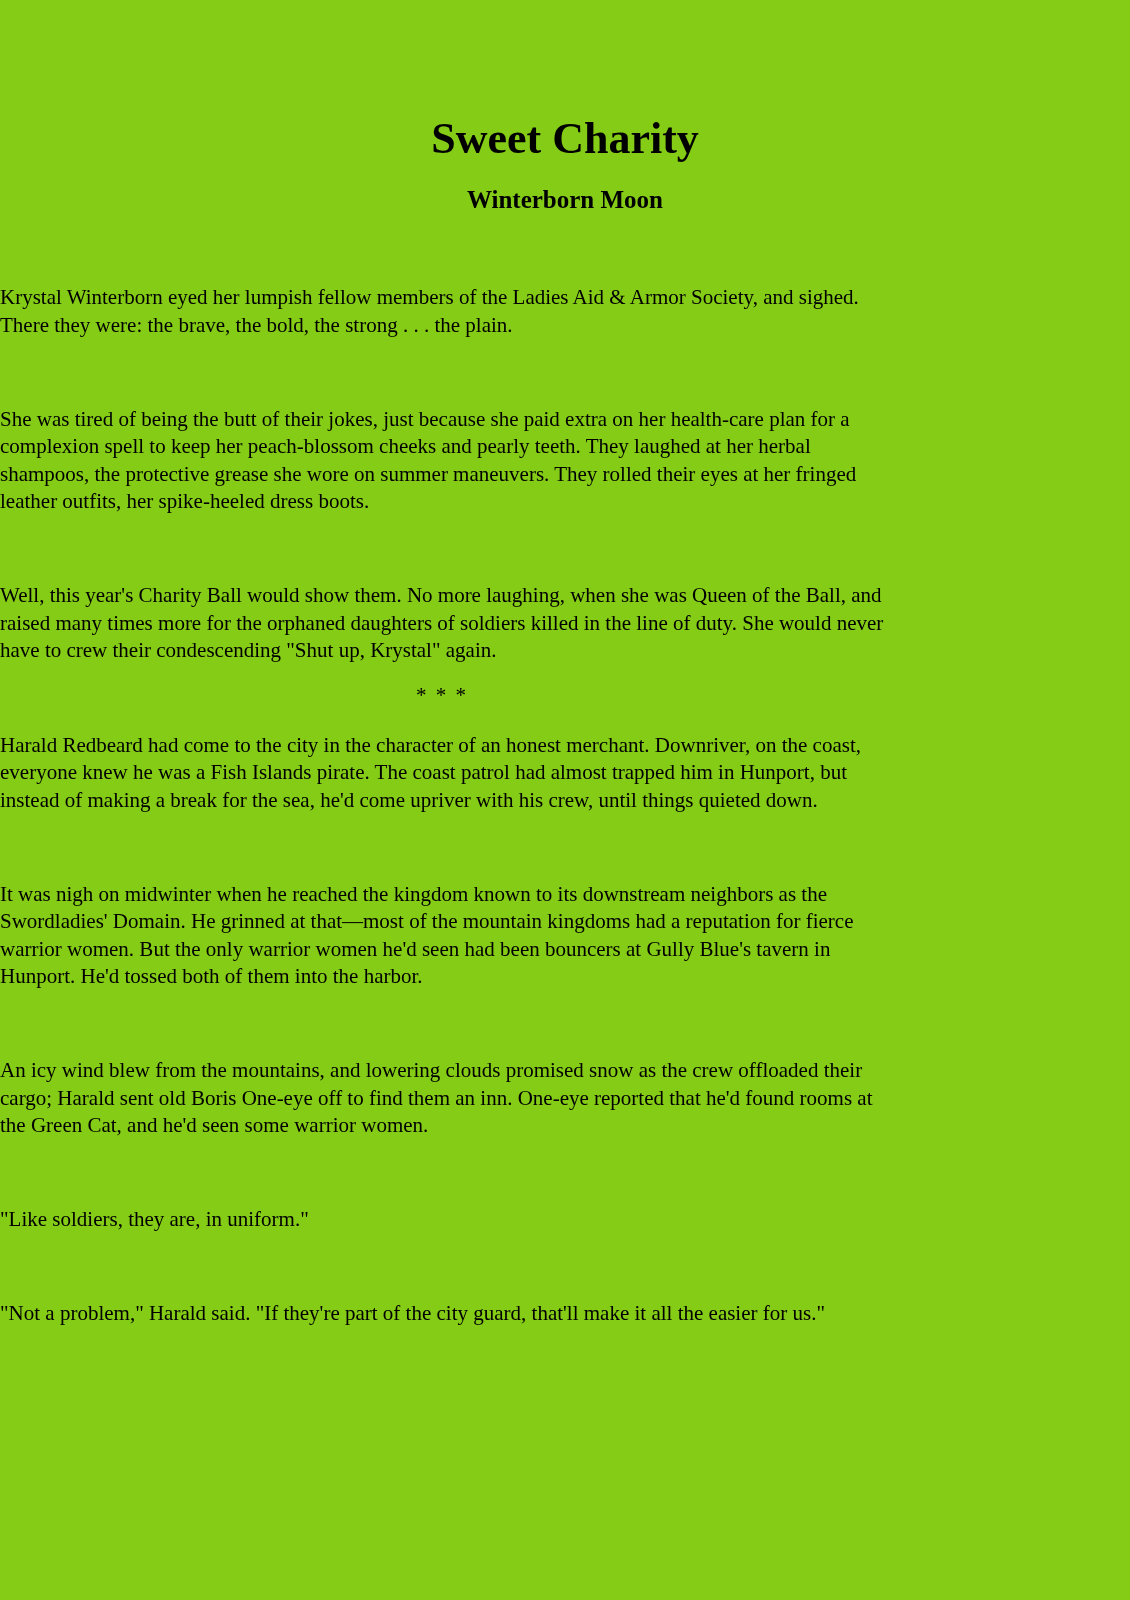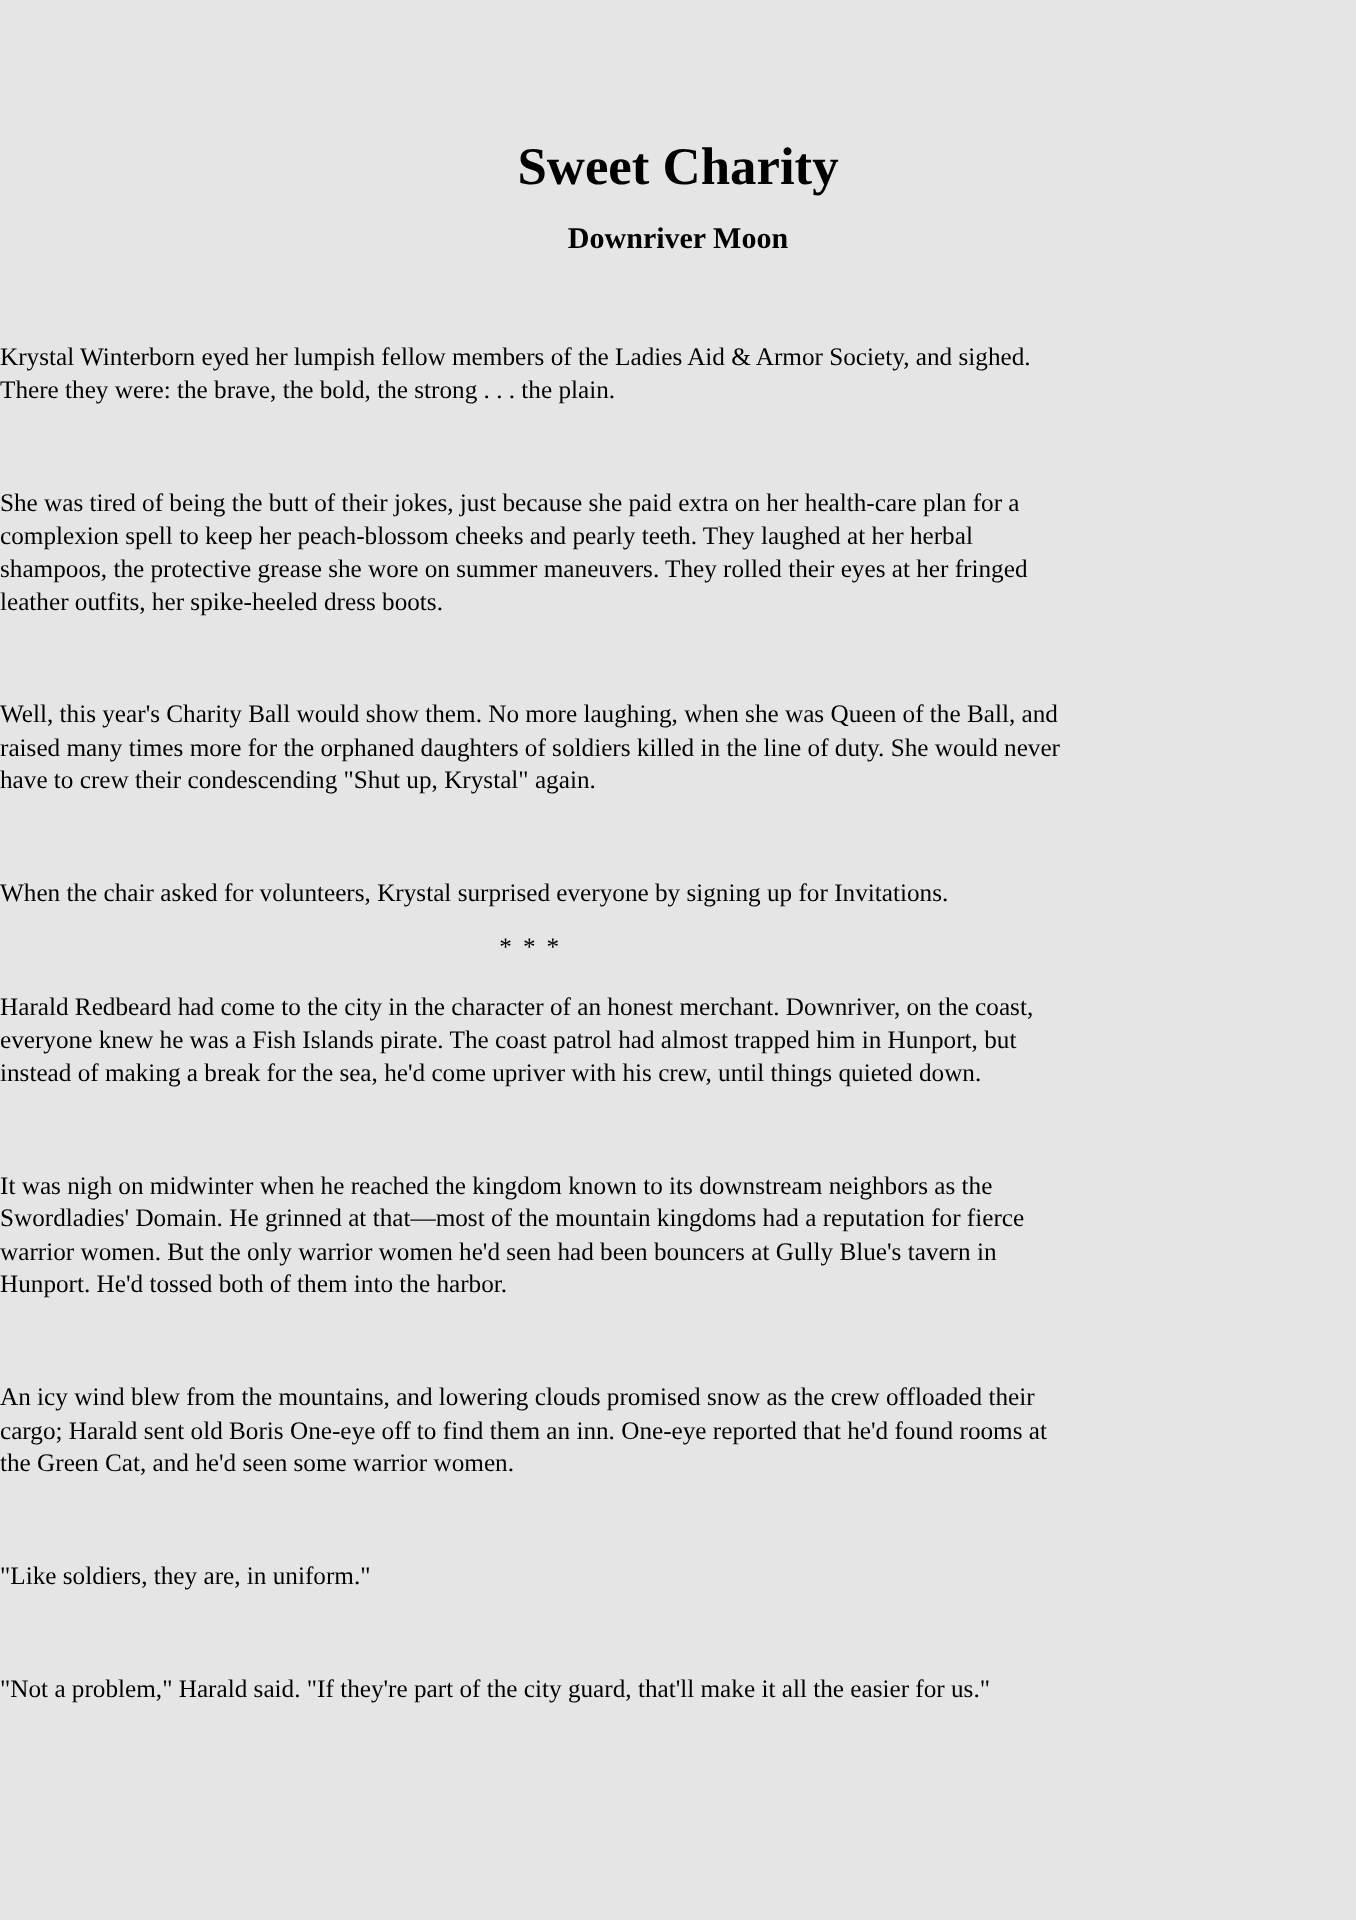--- a/index.html
+++ b/index.html
@@ -4,21 +4,21 @@
 <style>
   html, body {
     margin: 0;
     padding: 0;
     background: #ffffff;
   }
   .page {
     position: relative;
     width: 1130px;
     height: 1600px;
-    background: #e5e5e5;
+    background: #84cc16;
     color: #000000;
     font-family: "Liberation Serif", "DejaVu Serif", serif;
     overflow: hidden;
   }
   .doc-header {
     padding-top: 114px;
     text-align: center;
   }
   .doc-title {
     margin: 0;
@@ -50,28 +50,27 @@
     letter-spacing: 2px;
   }
 </style>
 </head>
 <body>
 
 <div class="page">
 
   <div class="doc-header">
     <h1 class="doc-title">Sweet Charity</h1>
-    <div class="doc-author">Downriver Moon</div>
+    <div class="doc-author">Winterborn Moon</div>
   </div>
 
   <div class="doc-body">
     <p>Krystal Winterborn eyed her lumpish fellow members of the Ladies Aid &amp; Armor Society, and sighed. There they were: the brave, the bold, the strong . . . the plain.</p>
     <p>She was tired of being the butt of their jokes, just because she paid extra on her health-care plan for a complexion spell to keep her peach-blossom cheeks and pearly teeth. They laughed at her herbal shampoos, the protective grease she wore on summer maneuvers. They rolled their eyes at her fringed leather outfits, her spike-heeled dress boots.</p>
     <p>Well, this year's Charity Ball would show them. No more laughing, when she was Queen of the Ball, and raised many times more for the orphaned daughters of soldiers killed in the line of duty. She would never have to crew their condescending "Shut up, Krystal" again.</p>
-    <p>When the chair asked for volunteers, Krystal surprised everyone by signing up for Invitations.</p>
 
     <div class="scene-separator">* * *</div>
 
     <p>Harald Redbeard had come to the city in the character of an honest merchant. Downriver, on the coast, everyone knew he was a Fish Islands pirate. The coast patrol had almost trapped him in Hunport, but instead of making a break for the sea, he'd come upriver with his crew, until things quieted down.</p>
     <p>It was nigh on midwinter when he reached the kingdom known to its downstream neighbors as the Swordladies' Domain. He grinned at that—most of the mountain kingdoms had a reputation for fierce warrior women. But the only warrior women he'd seen had been bouncers at Gully Blue's tavern in Hunport. He'd tossed both of them into the harbor.</p>
     <p>An icy wind blew from the mountains, and lowering clouds promised snow as the crew offloaded their cargo; Harald sent old Boris One-eye off to find them an inn. One-eye reported that he'd found rooms at the Green Cat, and he'd seen some warrior women.</p>
     <p>"Like soldiers, they are, in uniform."</p>
     <p>"Not a problem," Harald said. "If they're part of the city guard, that'll make it all the easier for us."</p>
   </div>
 

